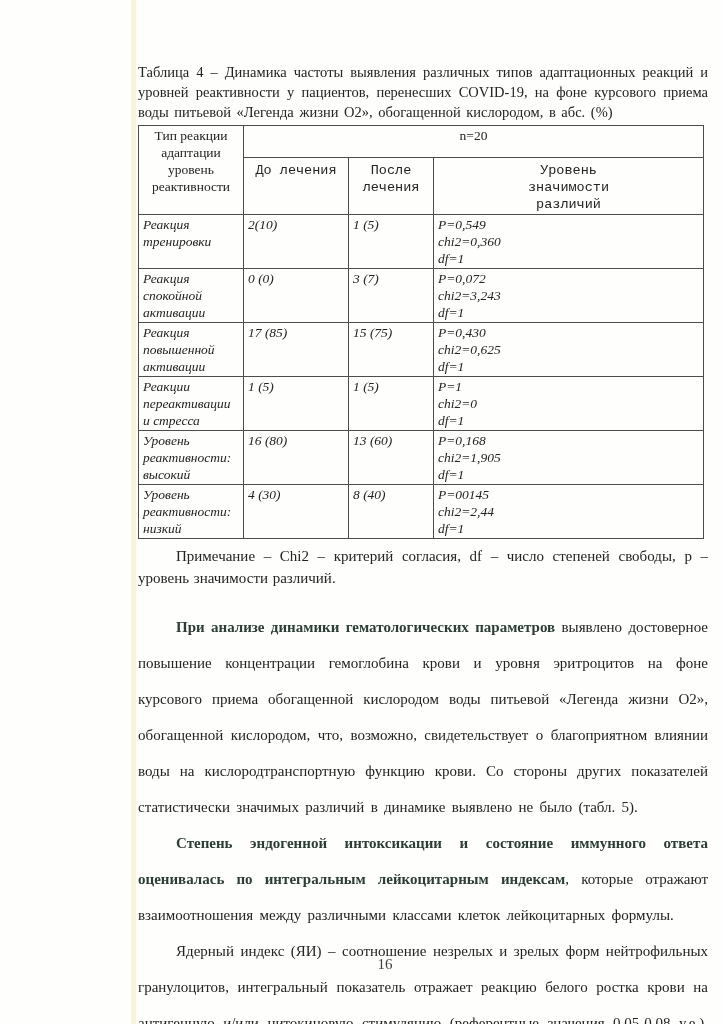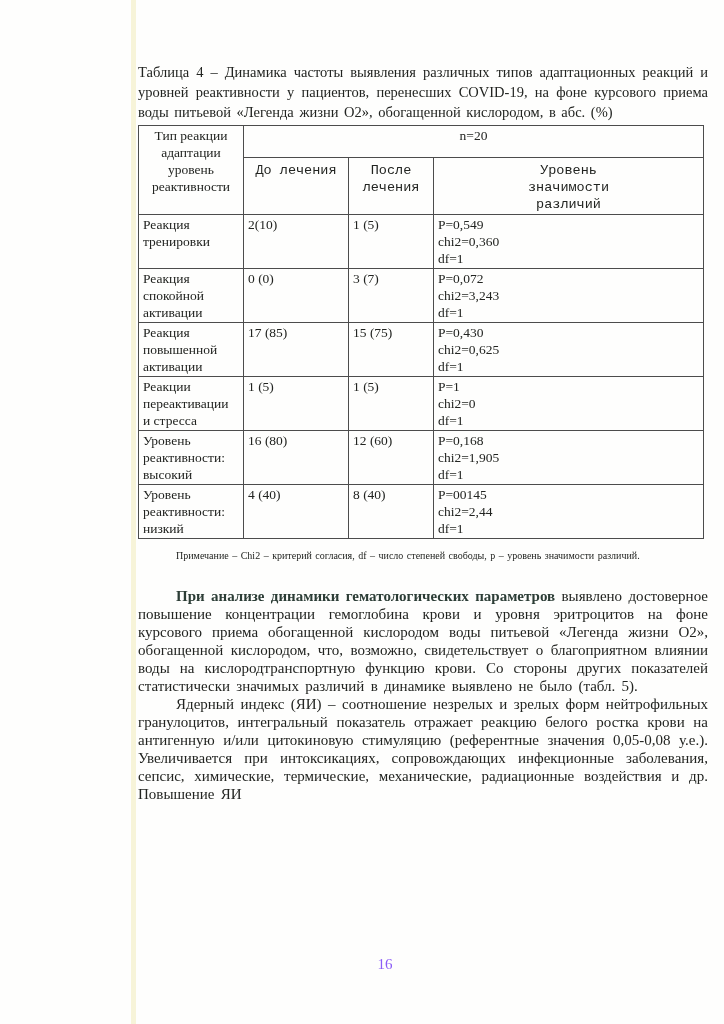--- a/index.html
+++ b/index.html
@@ -62,59 +62,60 @@
     padding-top: 2px;
   }
   tr.subhead th {
     height: 50px;
     text-align: center;
     padding-top: 4px;
     font-family: Liberation Mono, monospace;
   }
   tr.datarow {
     height: 52px;
+    font-style: italic;
   }
   td.lbl {
     text-align: left;
     padding-left: 5px;
   }
   td.val, td.sig {
     text-align: left;
   }
   .note {
     margin: 6px 0 0 0;
-    font-size: 10px;
+    font-size: 15px;
     line-height: 22px;
     text-align: justify;
     text-indent: 38px;
     word-spacing: 1px;
   }
   .bodytext {
     margin-top: 20px;
   }
   .bodytext p {
     margin: 0;
     font-size: 15px;
-    line-height: 18px;
+    line-height: 36px;
     text-align: justify;
     text-indent: 38px;
     word-spacing: 2.5px;
   }
   .bodytext .b {
     font-weight: bold;
     color: #2c3d36;
   }
   .page-number {
     position: absolute;
     left: 100px;
     top: 956px;
     width: 570px;
     text-align: center;
     font-size: 15px;
-    color: #8b5cf6;
+    color: #404040;
   }
 </style>
 </head>
 <body>
 
 <div class="scan-streak"></div>
 
 <div class="content">
 
   <p class="caption">Таблица 4 – Динамика частоты выявления различных типов адаптационных реакций и уровней реактивности у пациентов, перенесших COVID-19, на фоне курсового приема воды питьевой «Легенда жизни О2», обогащенной кислородом, в абс. (%)</p>
@@ -179,40 +180,41 @@
         <td class="val">1 (5)</td>
         <td class="sig">P=1
 chi2=0
 df=1</td>
       </tr>
       <tr class="datarow">
         <td class="lbl">Уровень
 реактивности:
 высокий</td>
         <td class="val">16 (80)</td>
-        <td class="val">12 (60)</td>
+        <td class="val">13 (60)</td>
         <td class="sig">P=0,168
 chi2=1,905
 df=1</td>
       </tr>
       <tr class="datarow">
         <td class="lbl">Уровень
 реактивности:
 низкий</td>
-        <td class="val">4 (40)</td>
+        <td class="val">4 (30)</td>
         <td class="val">8 (40)</td>
         <td class="sig">P=00145
 chi2=2,44
 df=1</td>
       </tr>
     </tbody>
   </table>
 
   <p class="note">Примечание – Chi2 – критерий согласия, df – число степеней свободы, p – уровень значимости различий.</p>
 
   <div class="bodytext">
     <p><span class="b">При анализе динамики гематологических параметров</span><span> выявлено достоверное повышение концентрации гемоглобина крови и уровня эритроцитов на фоне курсового приема обогащенной кислородом воды питьевой «Легенда жизни О2», обогащенной кислородом, что, возможно, свидетельствует о благоприятном влиянии воды на кислородтранспортную функцию крови. Со стороны других показателей статистически значимых различий в динамике  выявлено не было (табл. 5).</span></p>
+    <p><span class="b">Степень эндогенной интоксикации и состояние иммунного ответа оценивалась по интегральным лейкоцитарным индексам</span><span>, которые отражают взаимоотношения между различными классами клеток лейкоцитарных формулы.</span></p>
     <p><span class="b"></span><span>Ядерный индекс (ЯИ) – соотношение незрелых и зрелых форм нейтрофильных гранулоцитов,  интегральный показатель отражает реакцию белого ростка крови на антигенную и/или цитокиновую стимуляцию (референтные значения 0,05-0,08 у.е.). Увеличивается при интоксикациях, сопровождающих инфекционные заболевания, сепсис, химические, термические, механические, радиационные воздействия и др. Повышение ЯИ</span></p>
   </div>
 
 </div>
 
 <div class="page-number">16</div>
 
 </body></html>

